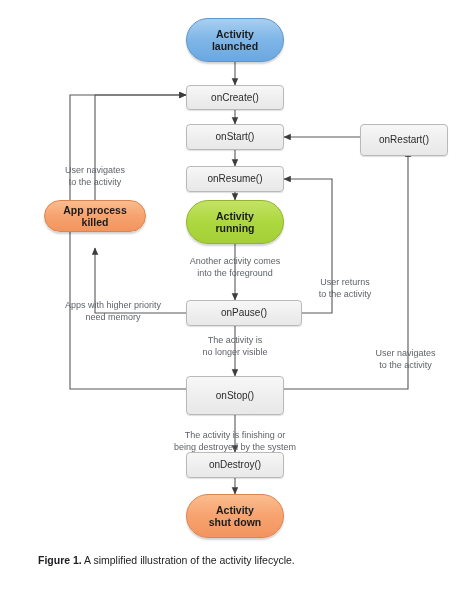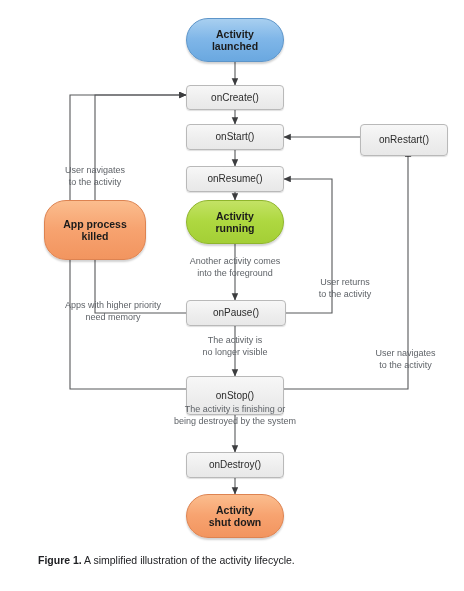--- a/index.html
+++ b/index.html
@@ -158,28 +158,28 @@
     <span>onRestart()</span>
   </div>
 
   <div class="node pill green" style="left:186px; top:200px; width:98px; height:44px;">
     <div>
       <span>Activity</span><br>
       <span>running</span>
     </div>
   </div>
 
-  <div class="node pill orange" style="left:44px; top:200px; width:102px; height:60px;">
+  <div class="node pill orange" style="left:44px; top:200px; width:102px; height:32px;">
     <div>
       <span>App process</span><br>
       <span>killed</span>
     </div>
   </div>
 
-  <div class="node method" style="left:186px; top:300px; width:100px; height:26px;">
+  <div class="node method" style="left:186px; top:300px; width:116px; height:26px;">
     <span>onPause()</span>
   </div>
 
   <div class="node method" style="left:186px; top:376px; width:98px; height:39px;">
     <span>onStop()</span>
   </div>
 
   <div class="node method" style="left:186px; top:452px; width:98px; height:26px;">
     <span>onDestroy()</span>
   </div>
@@ -214,21 +214,21 @@
   <div class="edge-label" style="left:172px; top:335px; width:126px;">
     <span>The activity is</span><br>
     <span>no longer visible</span>
   </div>
 
   <div class="edge-label" style="left:353px; top:348px; width:105px;">
     <span>User navigates</span><br>
     <span>to the activity</span>
   </div>
 
-  <div class="edge-label" style="left:148px; top:404px; width:174px;">
+  <div class="edge-label" style="left:148px; top:430px; width:174px;">
     <span>The activity is finishing or</span><br>
     <span>being destroyed by the system</span>
   </div>
 
   <div id="caption">
     <span class="fig-num">Figure 1.</span><span> A simplified illustration of the activity lifecycle.</span>
   </div>
 
 </div>
 

